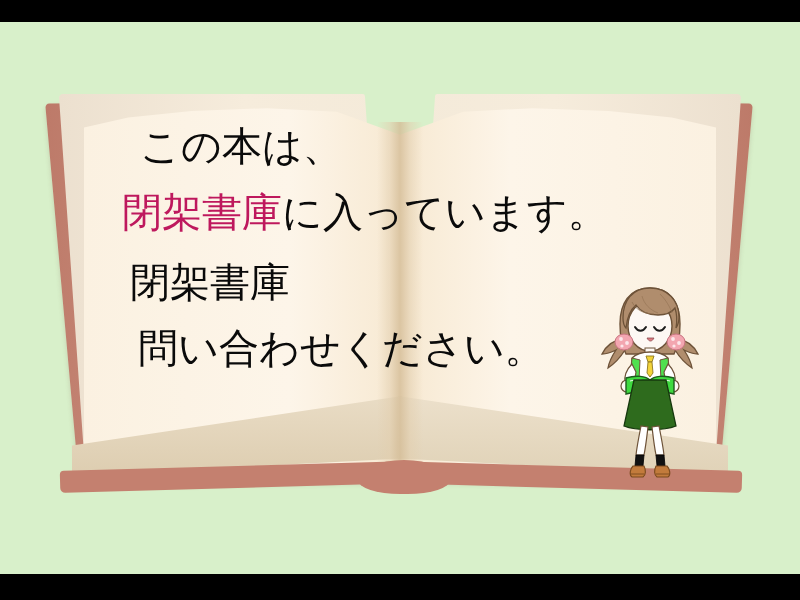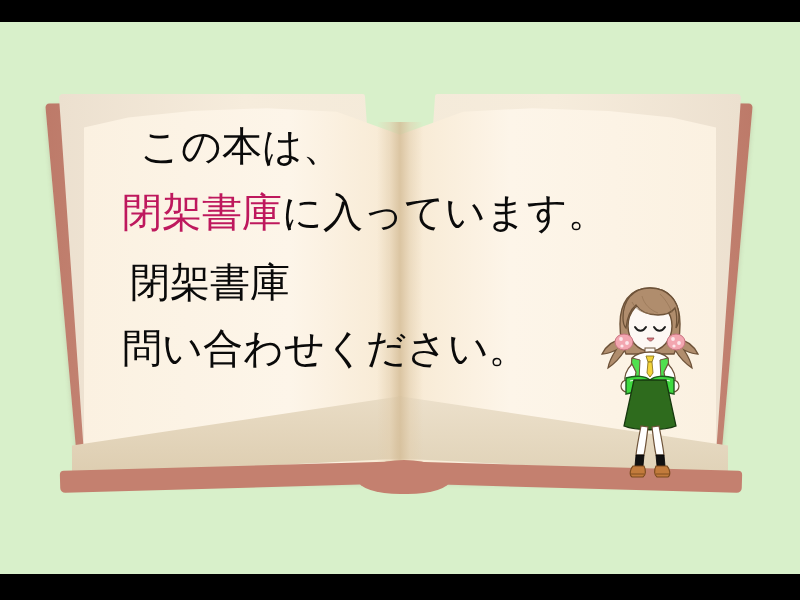--- a/index.html
+++ b/index.html
@@ -206,21 +206,21 @@
     font-family: "DejaVu Sans", "Liberation Sans", sans-serif;
     font-size: 40px;
     line-height: 1.0;
     color: #0a0a0a;
     white-space: nowrap;
     letter-spacing: 0px;
   }
   .line1 { margin-left: 18px; margin-bottom: 26px; }
   .line2 { margin-left: 0px;  margin-bottom: 26px; }
   .line3 { margin-left: 8px;  margin-bottom: 26px; }
-  .line4 { margin-left: 0; }
+  .line4 { margin-left: 16px; }
   .hl { color: #be185d; font-family: Liberation Mono, monospace; }
 
   
   #girl {
     position: absolute;
     left: 596px;
     top: 258px;
     width: 108px;
     height: 200px;
     z-index: 30;

